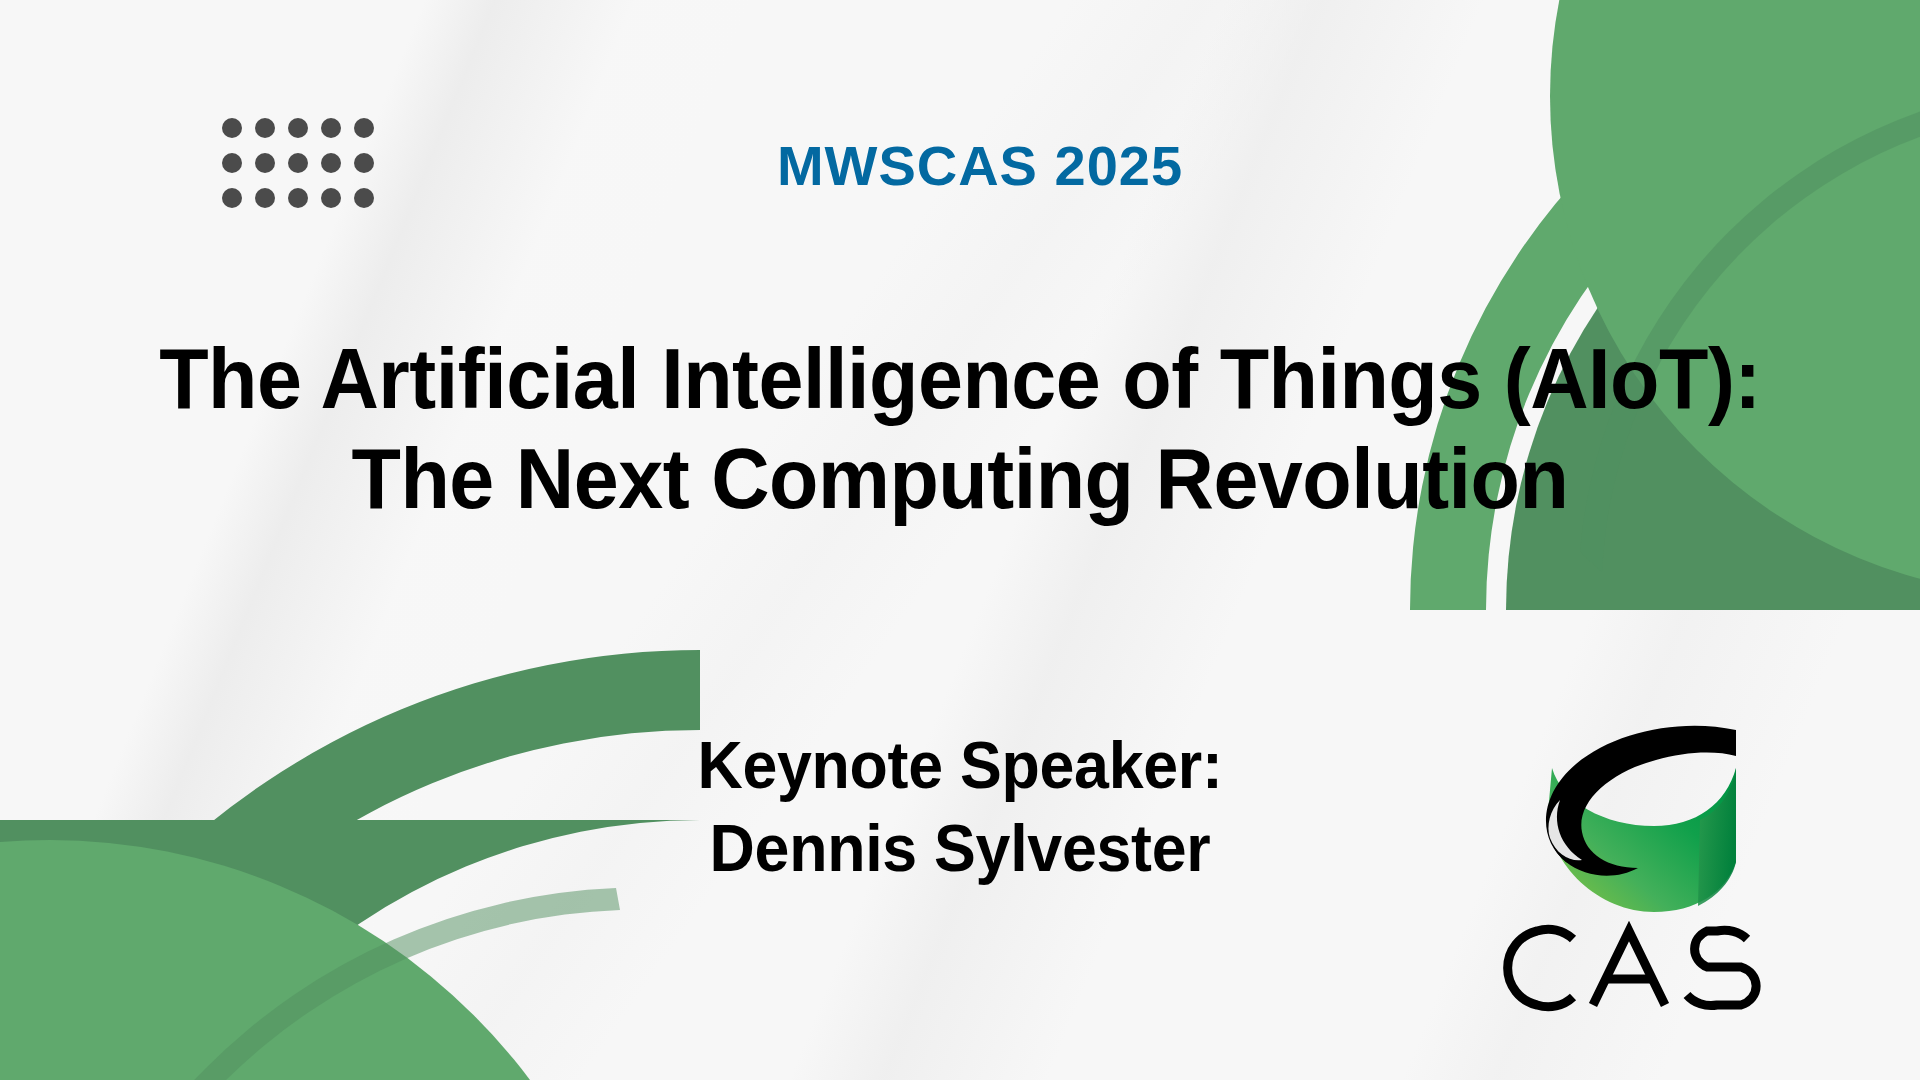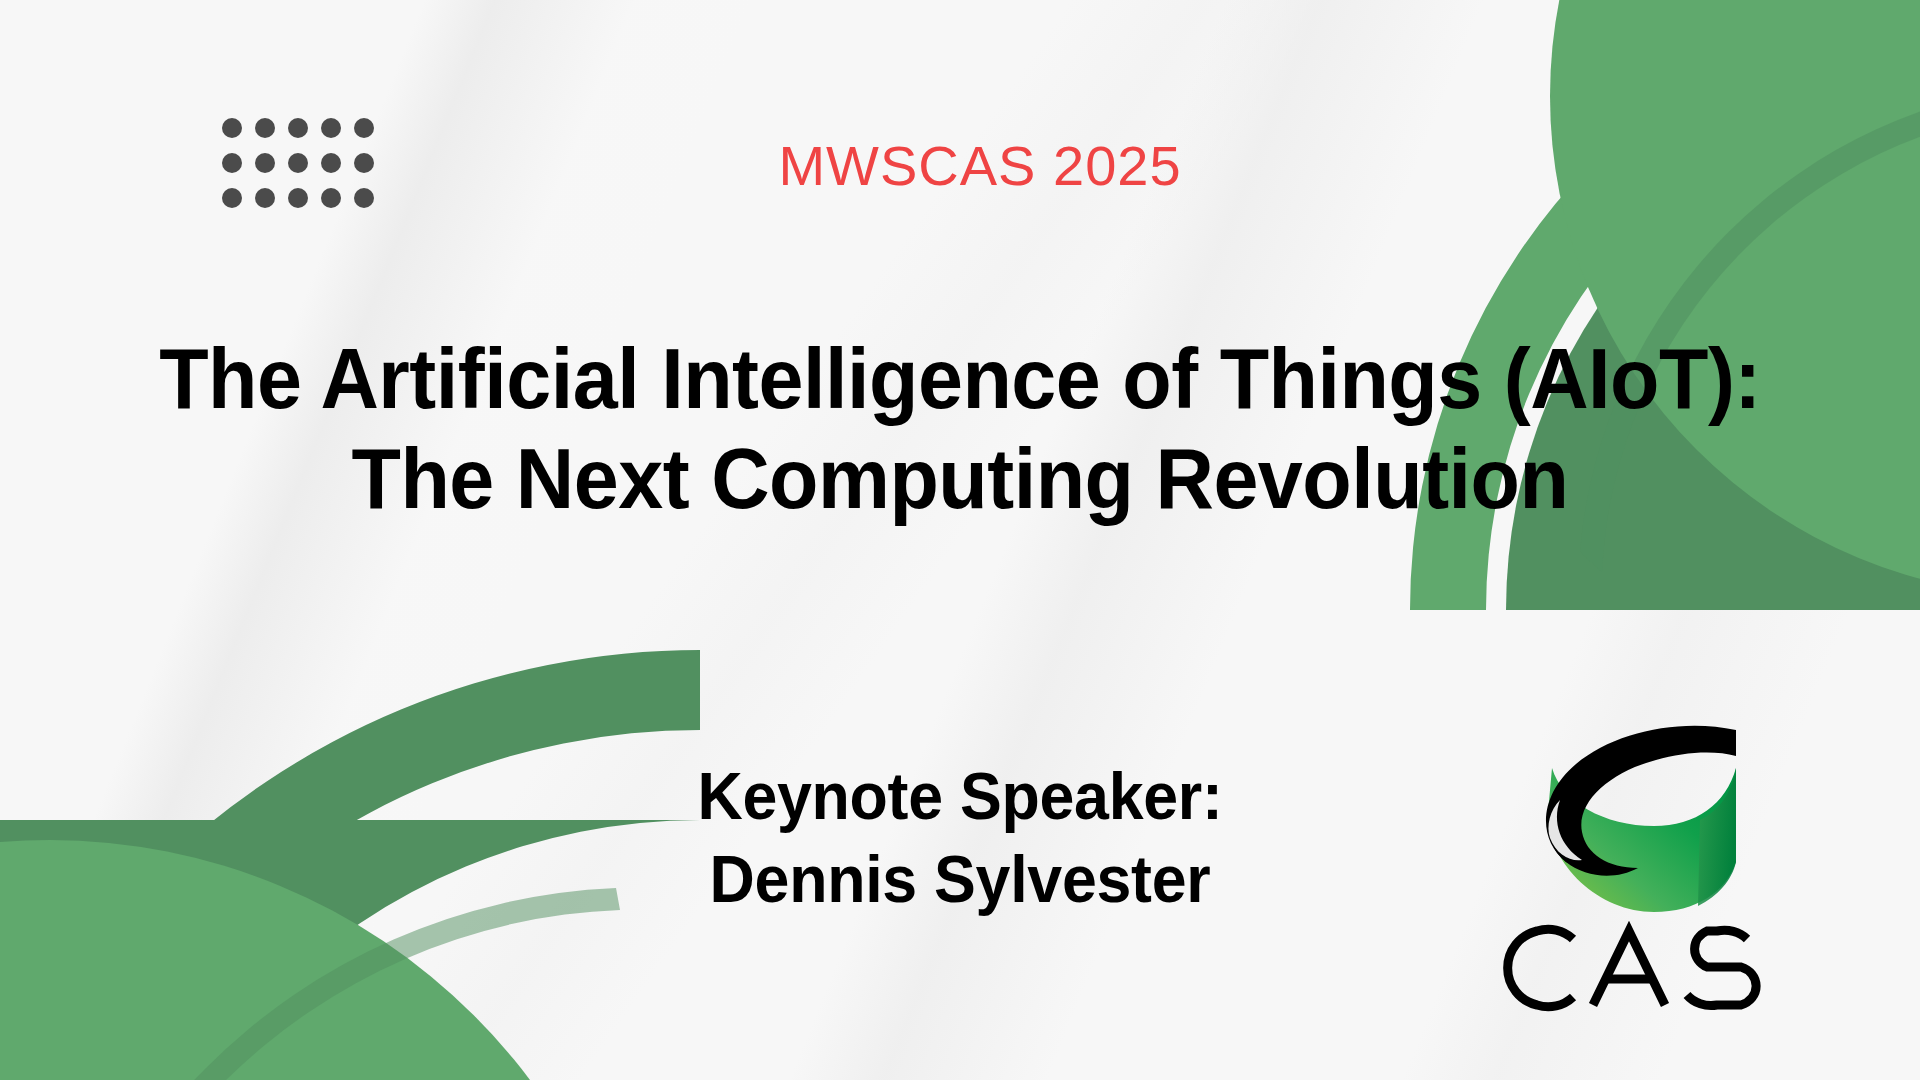--- a/index.html
+++ b/index.html
@@ -76,23 +76,23 @@
     background: #4b4b4b;
   }
 
   .conf-name {
     position: absolute;
     left: 0;
     right: 0;
     top: 133px;
     text-align: center;
     font-size: 56px;
-    font-weight: 400;
+    font-weight: 700;
     letter-spacing: 1px;
-    color: #ef4444;
+    color: #0369a1;
     font-family: "Liberation Sans", sans-serif;
     padding-left: 40px;
   }
 
   
   .title-block {
     position: absolute;
     top: 329px;
     left: 0;
     width: 1920px;
@@ -105,21 +105,21 @@
     line-height: 1.16;
     color: #000000;
     letter-spacing: -0.5px;
     white-space: nowrap;
     transform: scaleX(0.94);
   }
 
   
   .speaker-block {
     position: absolute;
-    top: 755px;
+    top: 724px;
     left: 0;
     width: 1920px;
     text-align: center;
   }
   .speaker-line {
     font-family: "Liberation Sans Narrow", "Liberation Sans", sans-serif;
     font-weight: bold;
     font-size: 66px;
     line-height: 1.26;
     color: #000000;

